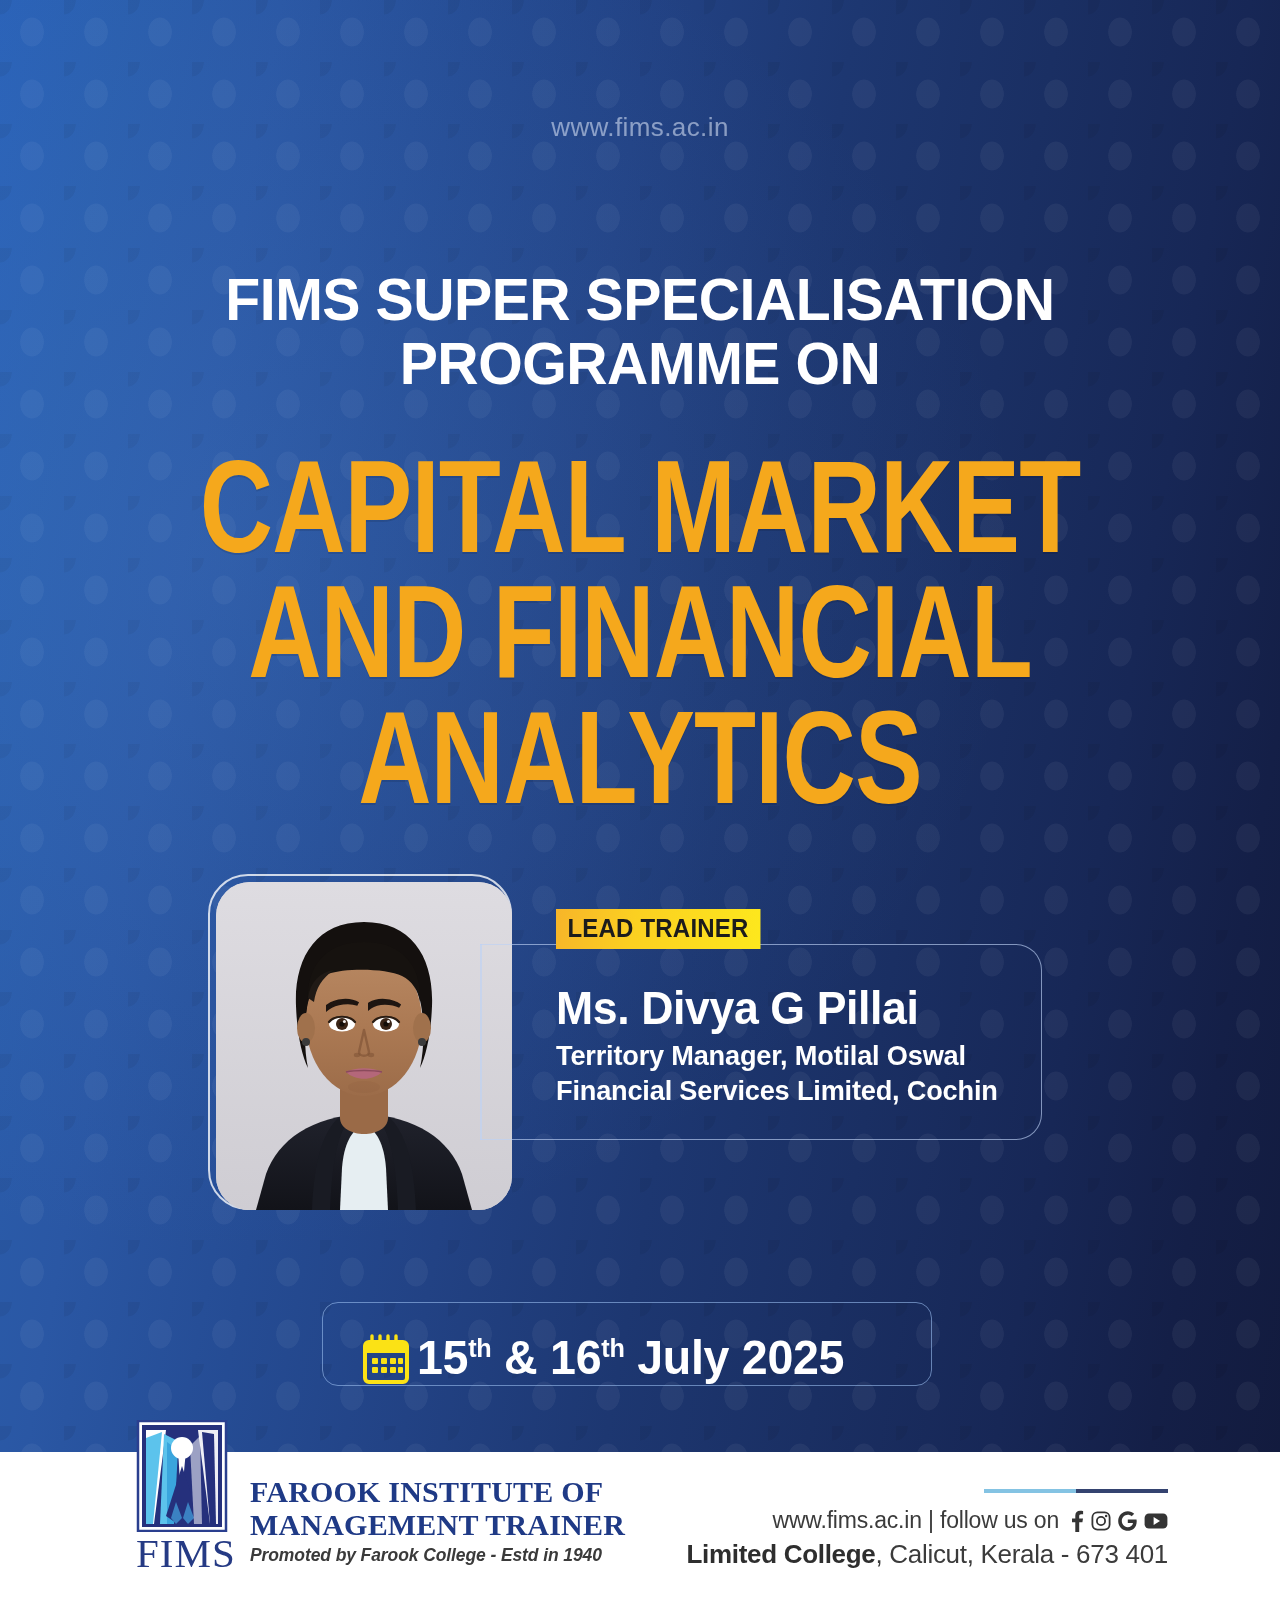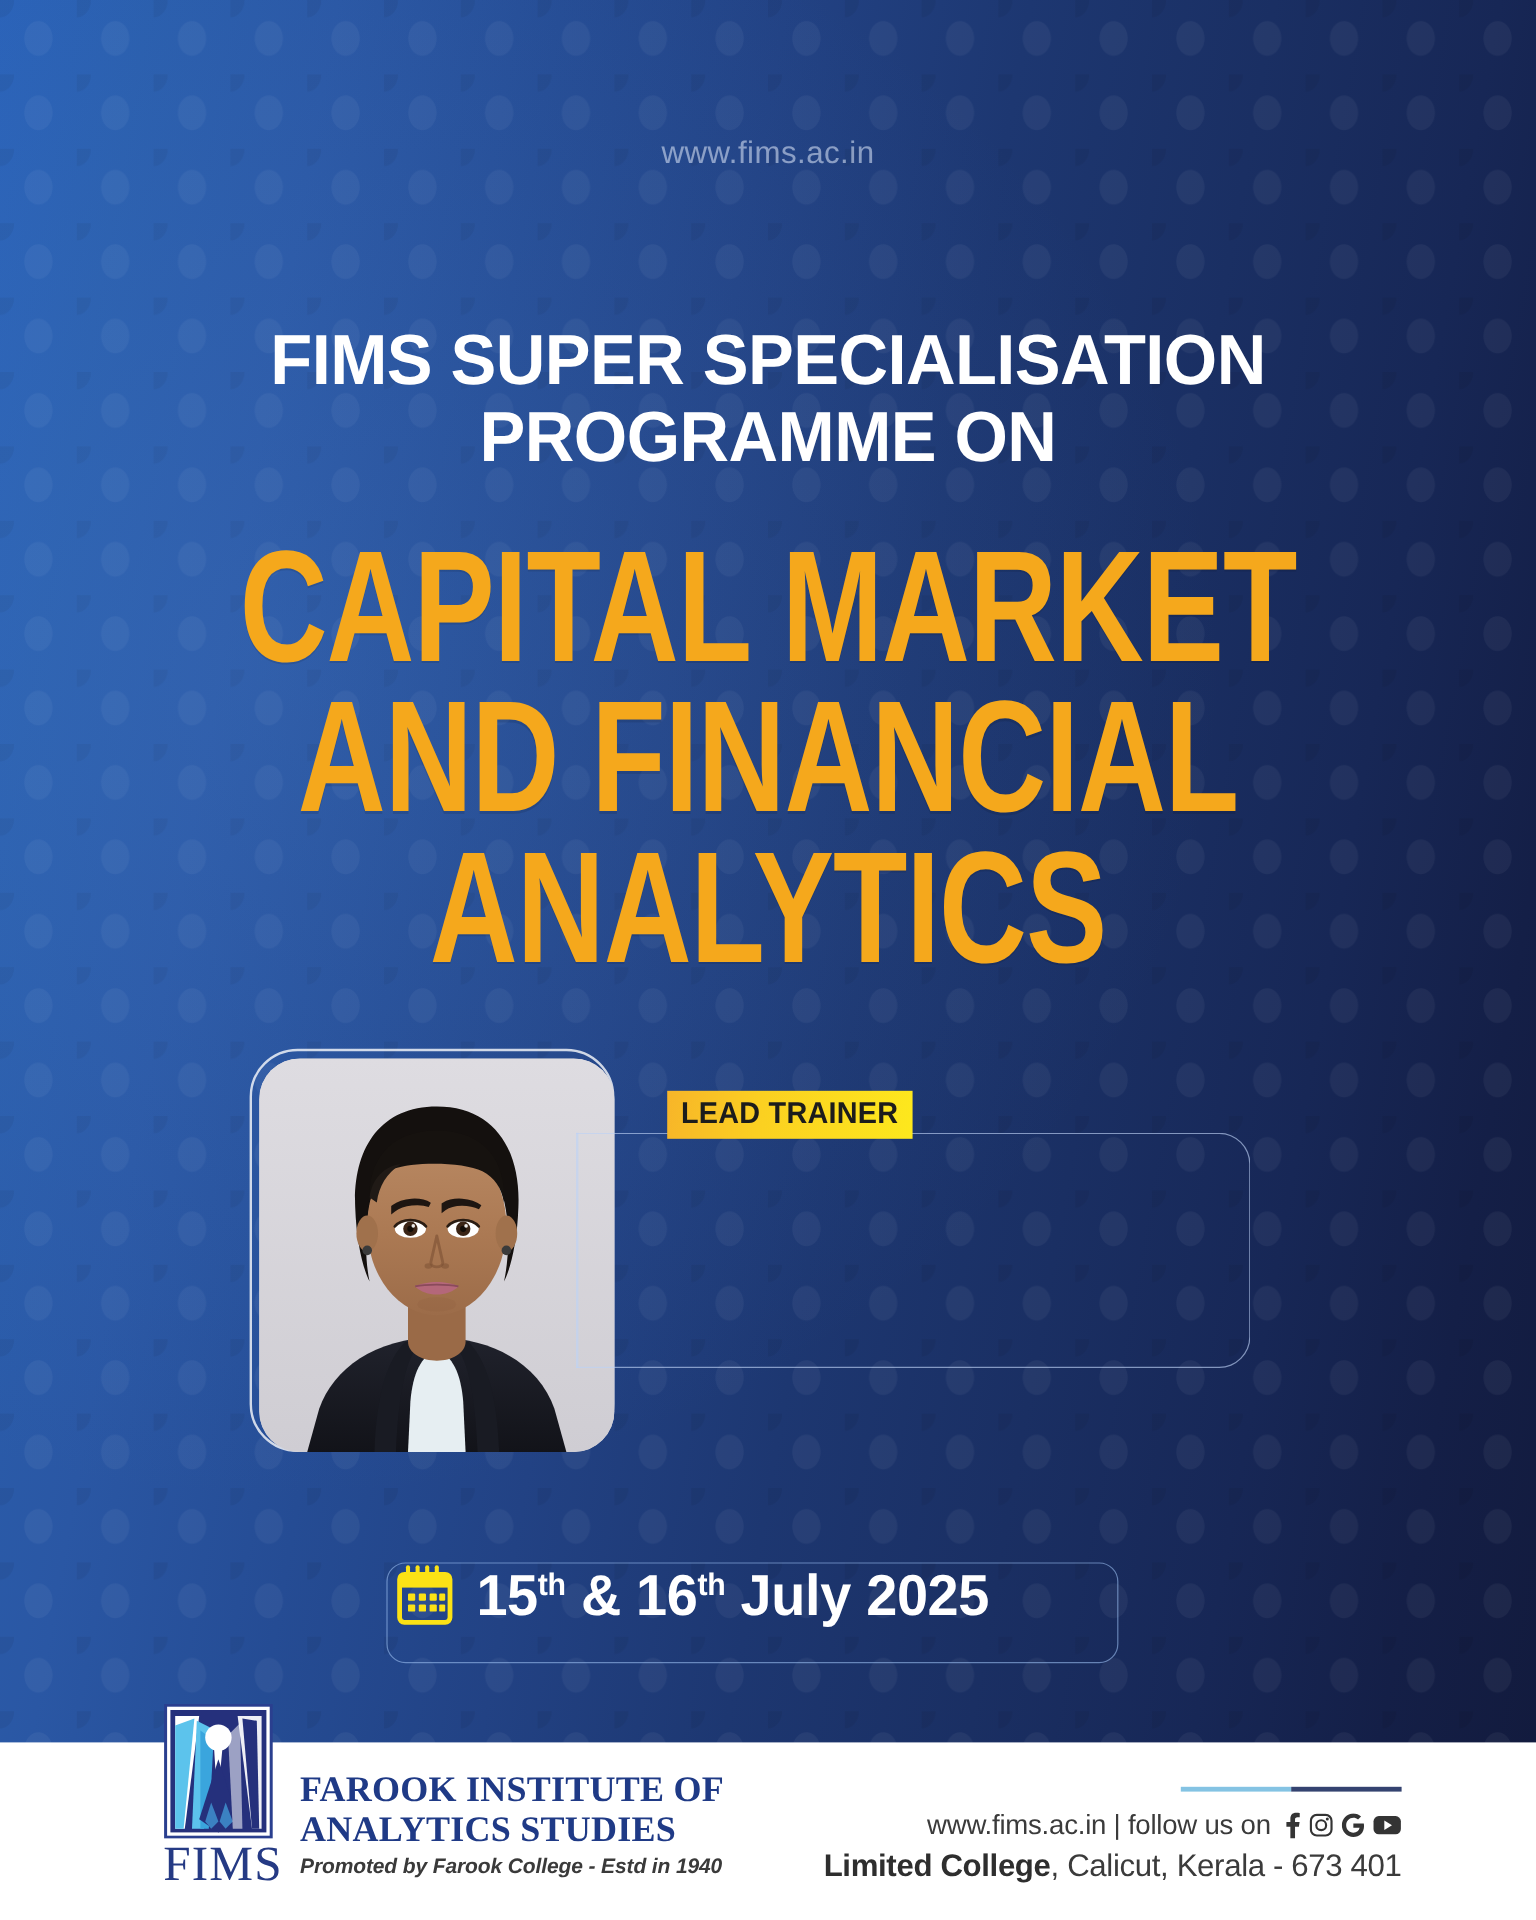--- a/index.html
+++ b/index.html
@@ -100,21 +100,21 @@
   .tr-role {
     color:#ffffff; font-weight:700; font-size:28px; line-height:1.26;
     letter-spacing:-0.2px; margin-top:4px;
     transform:scaleX(0.97); transform-origin:left top;
   }
 
   
   .date-bar {
     position:absolute; left:322px; top:1302px; width:610px; height:84px;
     border:1.6px solid rgba(150,185,235,0.62); border-radius:16px;
-    display:flex; align-items:flex-start; padding-left:6px; gap:18px;
+    display:flex; align-items:flex-end; padding-left:38px; gap:6px;
   }
   .cal-icon { width:50px; height:52px; flex:0 0 auto; }
   .date-text {
     color:#ffffff; font-weight:700; font-size:48px;
     letter-spacing:-0.3px; white-space:nowrap;
     transform:scaleX(0.97); transform-origin:left center;
   }
   .date-text sup { font-size:26px; vertical-align:super; font-weight:700; }
 
   
@@ -246,20 +246,27 @@
         <path d="M130 190 C 139 188 157 188 166 190" fill="none" stroke="#8a4a5b" stroke-width="1.6"></path>
 
         <ellipse cx="148" cy="205" rx="16" ry="6" fill="#90613f" opacity="0.25"></ellipse>
       </svg>
     </div>
   </div>
 
   <div class="tr-box"></div>
   <div class="tr-left-line"></div>
   <div class="badge">LEAD TRAINER</div>
+  <div class="tr-text">
+    <div class="tr-name">Ms. Divya G Pillai</div>
+    <div class="tr-role">
+      <div>Territory Manager, Motilal Oswal</div>
+      <div>Financial Services Limited, Cochin</div>
+    </div>
+  </div>
 
   <div class="date-bar">
     <svg class="cal-icon" viewBox="0 0 50 52">
       <g fill="none" stroke="#fbe215" stroke-width="3.4" stroke-linecap="round">
         <path d="M11 10 L11 3"></path>
           <path d="M19 10 L19 3"></path>
         <path d="M27 10 L27 3"></path>
           <path d="M35 10 L35 3"></path>
       </g>
       <rect x="4" y="9" width="42" height="40" rx="4" fill="none" stroke="#fbe215" stroke-width="4"></rect>
@@ -310,21 +317,21 @@
           </g>
           <g fill="#25307c">
             <path d="M78 14 L66 12 L74 104 L80 104 Z"></path>
           </g>
           <circle cx="46" cy="28" r="11" fill="#ffffff"></circle>
         </svg>
         <div class="logo-fims">FIMS</div>
       </div>
       <div class="logo-text">
         <div class="logo-l1">FAROOK INSTITUTE OF</div>
-        <div class="logo-l2">ANALYTICS STUDIES</div>
+        <div class="logo-l2">MANAGEMENT TRAINER</div>
         <div class="logo-l3">Promoted by Farook College - Estd in 1940</div>
       </div>
     </div>
 
     <div class="foot-right">
       <div class="foot-rule">
         <i class="c1"></i>
         <i class="c2"></i>
       </div>
       <div class="foot-l1">

